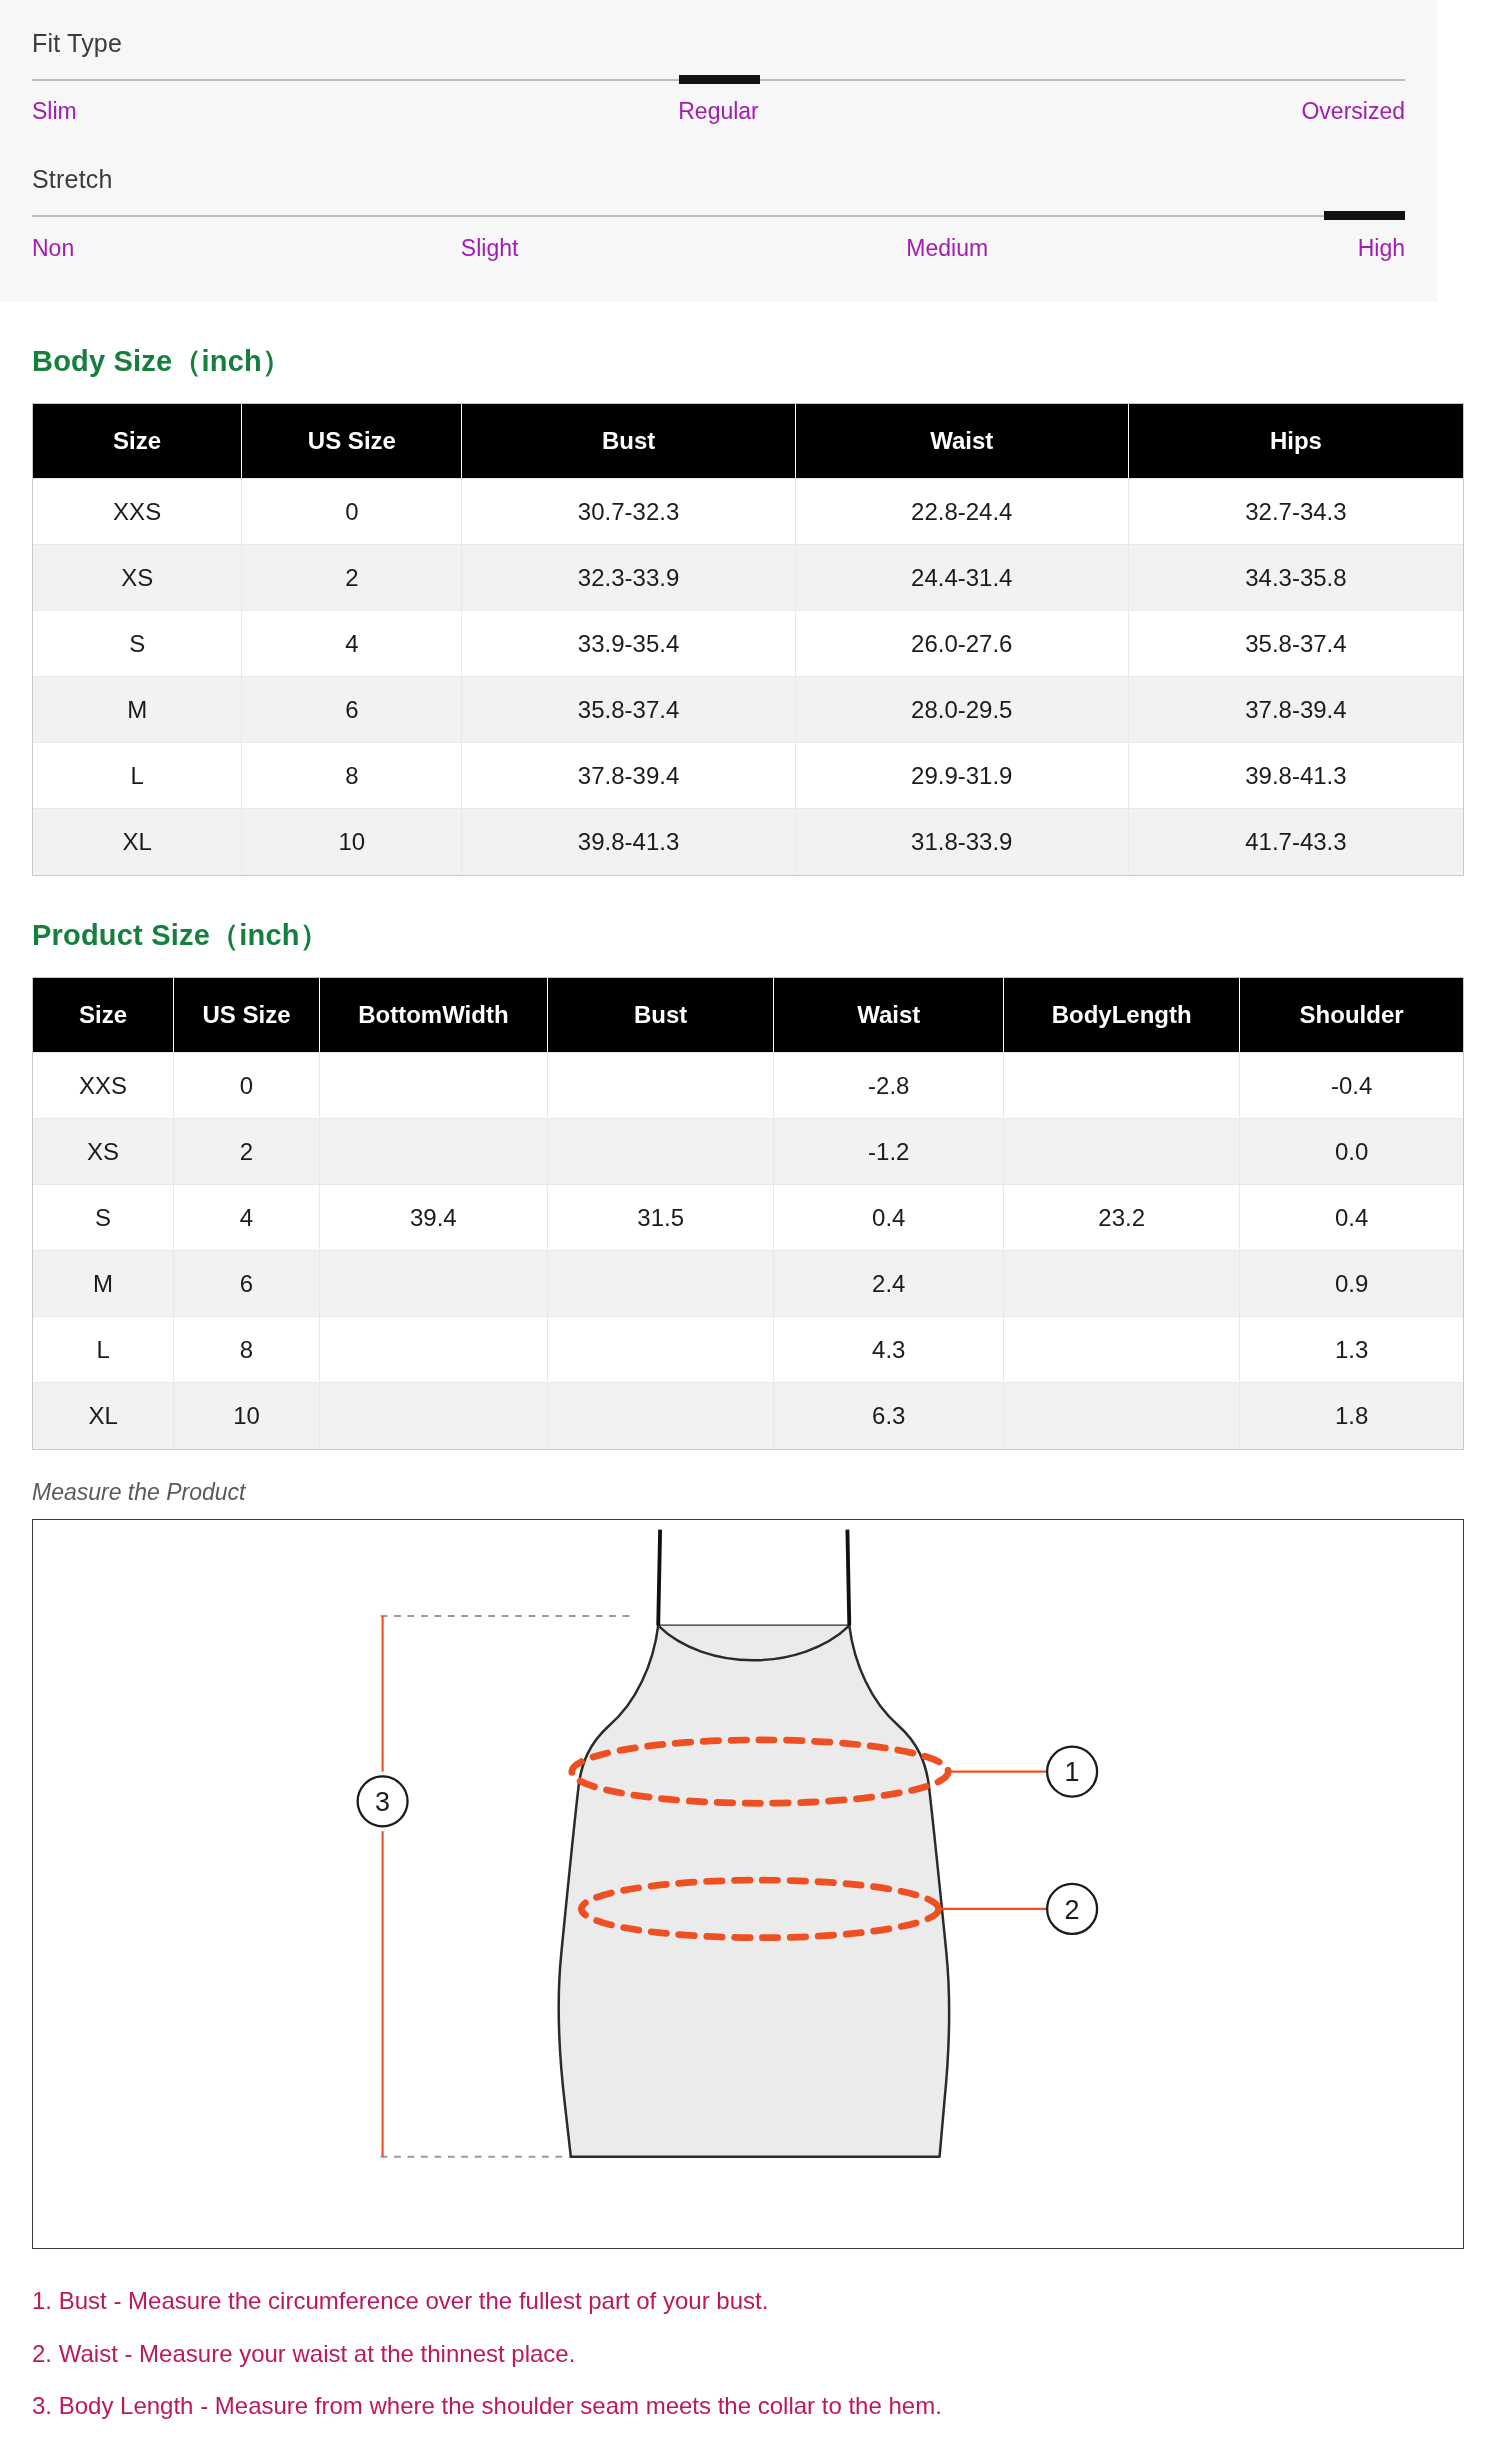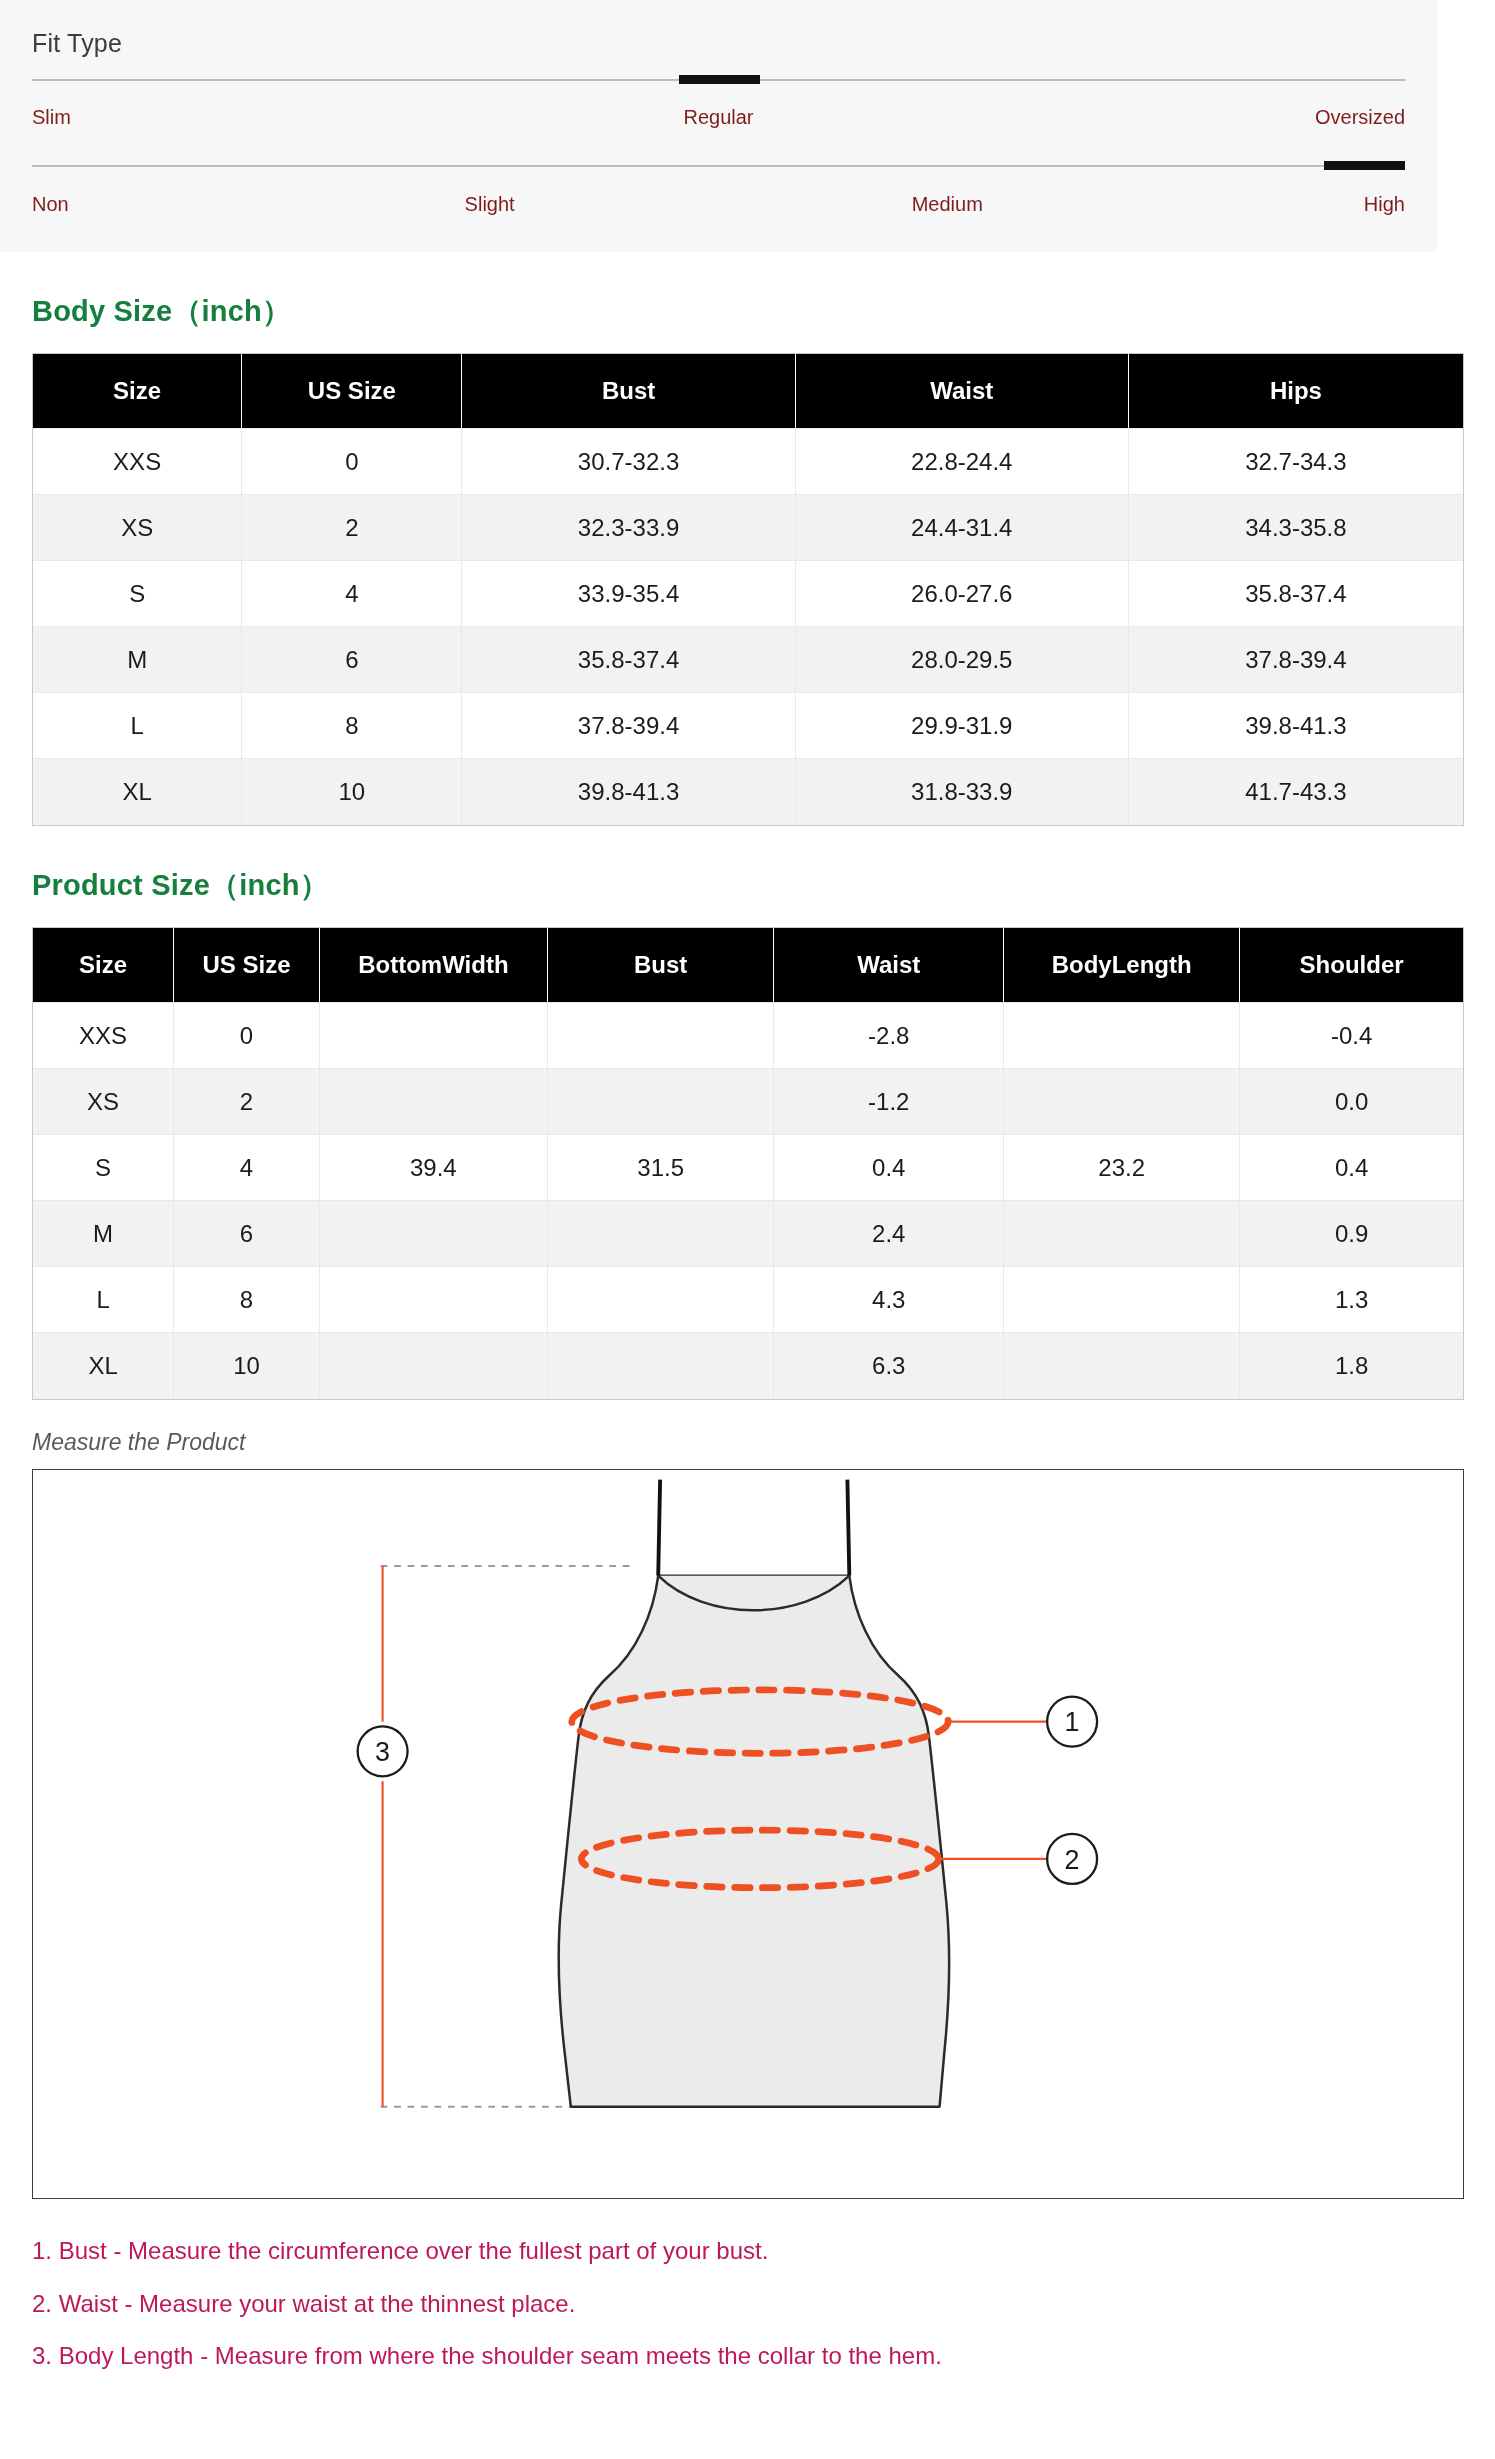--- a/index.html
+++ b/index.html
@@ -42,23 +42,23 @@
     background: #111111;
   }
   .meter-labels {
     position: relative;
     height: 38px;
     margin-top: 13.4px;
     width: 100%;
   }
   .meter-labels span {
     position: absolute;
-    top: 12px;
-    font-size: 20px;
-    color: #7f1d1d;
+    top: 4px;
+    font-size: 23px;
+    color: #a21caf;
     white-space: nowrap;
   }
 
   
   .section-title {
     font-size: 29px;
     font-weight: bold;
     color: #15803d;
     margin: 40px 0 21px 32px;
     letter-spacing: 0.2px;
@@ -142,20 +142,21 @@
       <div class="meter-thumb" style="left:calc(50% - 40px);"></div>
     </div>
     <div class="meter-labels">
       <span style="left:0;">Slim</span>
       <span style="left:50%;transform:translateX(-50%);">Regular</span>
       <span style="right:0;">Oversized</span>
     </div>
   </div>
 
   <div class="meter">
+    <div class="meter-title">Stretch</div>
     <div class="meter-track">
       <div class="meter-thumb" style="right:0;"></div>
     </div>
     <div class="meter-labels">
       <span style="left:0;">Non</span>
       <span style="left:33.33%;transform:translateX(-50%);">Slight</span>
       <span style="left:66.66%;transform:translateX(-50%);">Medium</span>
       <span style="right:0;">High</span>
     </div>
   </div>

